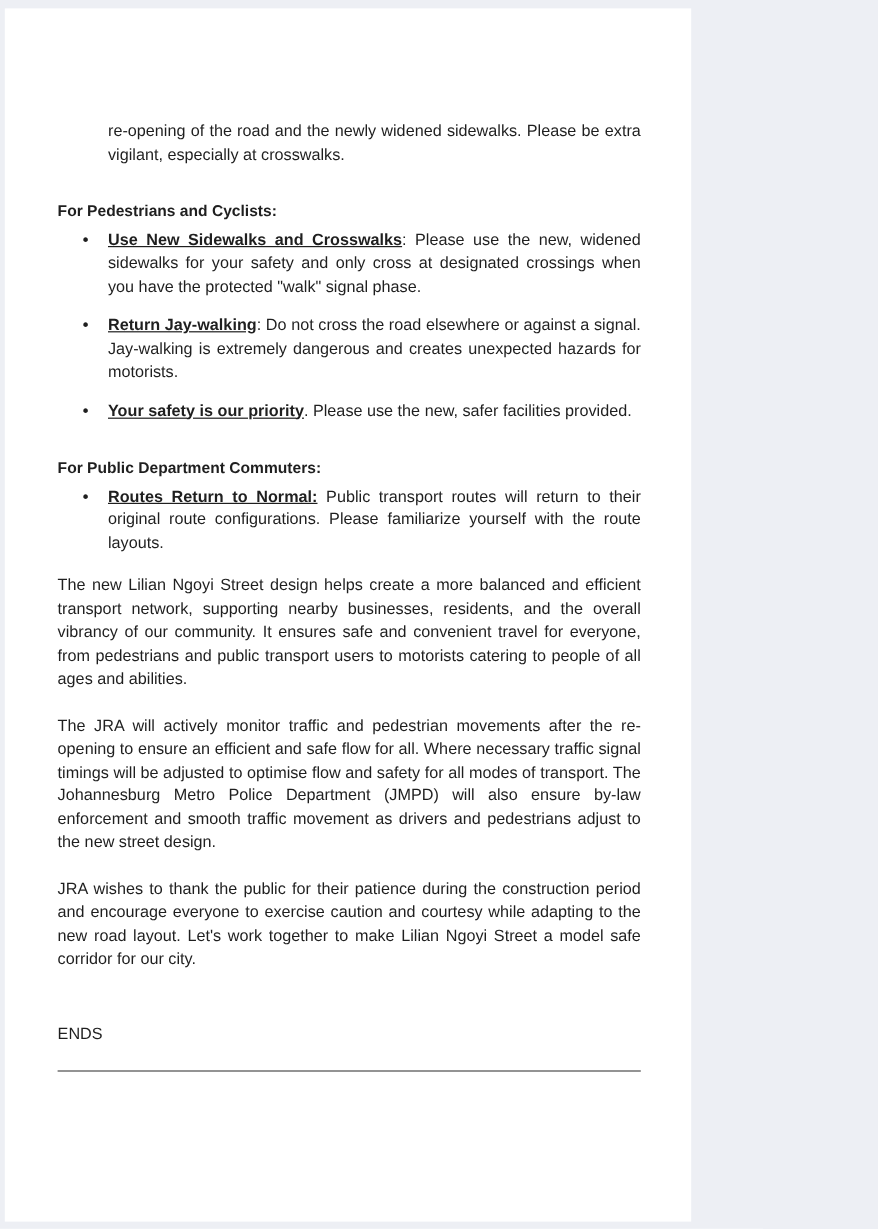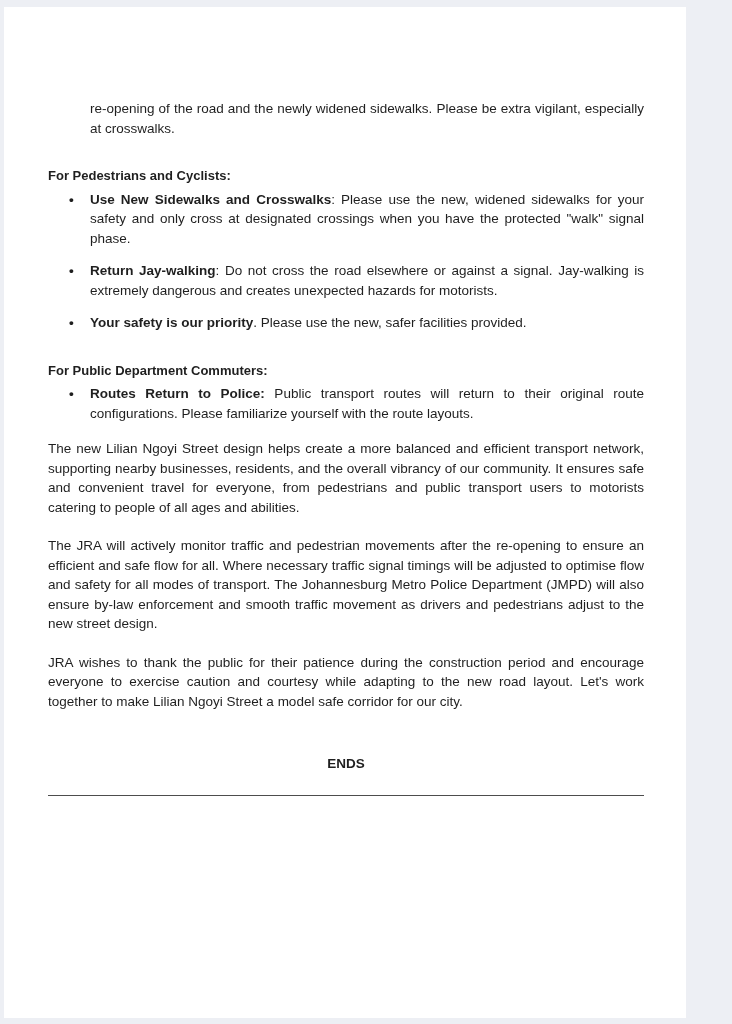--- a/index.html
+++ b/index.html
@@ -11,21 +11,21 @@
     height: 1024px;
     background: #edeff4;
     font-family: "Liberation Sans", sans-serif;
     color: #1f1f1f;
     overflow: hidden;
   }
   .page {
     position: absolute;
     top: 7px;
     left: 4px;
-    width: 682px;
+    width: 572px;
     height: 1011px;
     background: #ffffff;
     box-sizing: border-box;
   }
   .content {
     box-sizing: border-box;
     padding: 92px 42px 0 44px;
     font-size: 13.5px;
     line-height: 19.5px;
   }
@@ -56,26 +56,26 @@
   }
   ul.bullets li:last-child {
     margin-bottom: 0;
   }
   ul.bullets li .bullet-dot {
     position: absolute;
     left: 21px;
     top: 0;
     font-weight: bold;
   }
-  .b { font-weight: bold; }
+  .b { font-weight: bold; text-decoration: underline; }
   .body-paras { margin-top: 16px; }
   .after-list { margin-top: 16px; }
   p.ends {
-    text-align: center;
-    font-weight: bold;
+    text-align: left;
+    font-weight: normal;
     margin: 43px 0 0 0;
   }
   .separator {
     border-top: 1.5px solid #4d4d4d;
     margin-top: 21px;
     height: 0;
   }
 </style>
 </head>
 <body>
@@ -96,21 +96,21 @@
       </li>
       <li>
         <span class="bullet-dot">•</span><span class="b">Your safety is our priority</span><span>. Please use the new, safer facilities provided.</span>
       </li>
     </ul>
 
     <h3 class="sec-heading">For Public Department Commuters:</h3>
 
     <ul class="bullets">
       <li>
-        <span class="bullet-dot">•</span><span class="b">Routes Return to Police:</span><span> Public transport routes will return to their original route configurations. Please familiarize yourself with the route layouts.</span>
+        <span class="bullet-dot">•</span><span class="b">Routes Return to Normal:</span><span> Public transport routes will return to their original route configurations. Please familiarize yourself with the route layouts.</span>
       </li>
     </ul>
 
     <div class="body-paras">
       <p class="after-list">The new Lilian Ngoyi Street design helps create a more balanced and efficient transport network, supporting nearby businesses, residents, and the overall vibrancy of our community. It ensures safe and convenient travel for everyone, from pedestrians and public transport users to motorists catering to people of all ages and abilities.</p>
       <p>The JRA will actively monitor traffic and pedestrian movements after the re-opening to ensure an efficient and safe flow for all. Where necessary traffic signal timings will be adjusted to optimise flow and safety for all modes of transport. The Johannesburg Metro Police Department (JMPD) will also ensure by-law enforcement and smooth traffic movement as drivers and pedestrians adjust to the new street design.</p>
       <p>JRA wishes to thank the public for their patience during the construction period and encourage everyone to exercise caution and courtesy while adapting to the new road layout. Let's work together to make Lilian Ngoyi Street a model safe corridor for our city.</p>
     </div>
 
     <p class="ends">ENDS</p>

